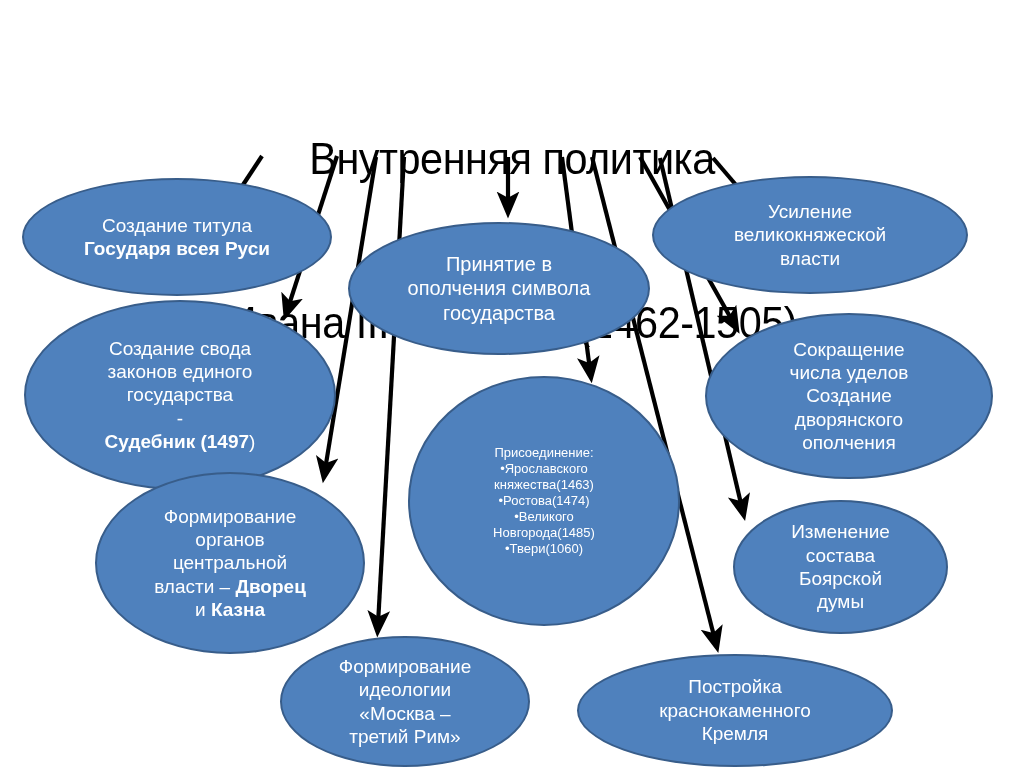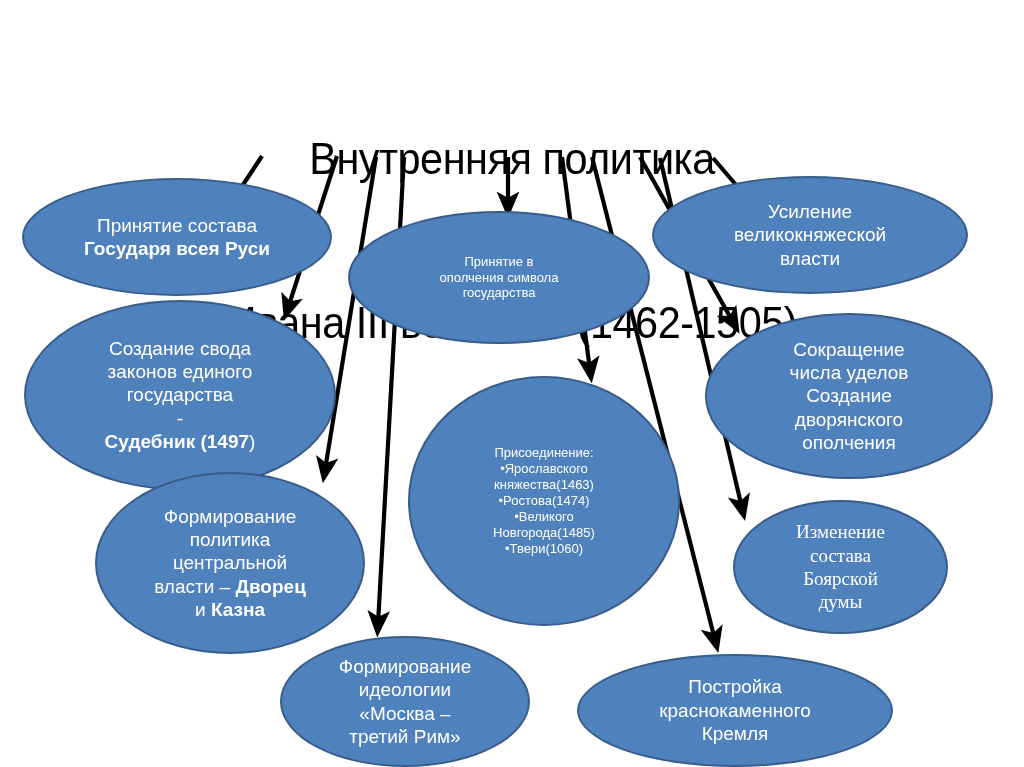--- a/index.html
+++ b/index.html
@@ -65,27 +65,27 @@
     width: 100%;
     display: block;
     white-space: pre-line;
   }
   .oval b { font-weight: bold; }
 
   
   #oval-title-acceptance   { left: 22px;  top: 178px; width: 310px; height: 118px; font-size: 19px; }
   #oval-law-code           { left: 24px;  top: 300px; width: 312px; height: 190px; font-size: 19px; }
   #oval-central-organs     { left: 95px;  top: 472px; width: 270px; height: 182px; font-size: 19px; }
-  #oval-double-eagle       { left: 348px; top: 211px; width: 302px; height: 133px; font-size: 13px; }
+  #oval-double-eagle       { left: 348px; top: 222px; width: 302px; height: 133px; font-size: 20px; }
   #oval-annexation         { left: 408px; top: 376px; width: 272px; height: 250px; font-size: 13px; }
   #oval-ideology           { left: 280px; top: 636px; width: 250px; height: 131px; font-size: 19px; }
   #oval-kremlin            { left: 577px; top: 654px; width: 316px; height: 113px; font-size: 19px; }
   #oval-grand-power        { left: 652px; top: 176px; width: 316px; height: 118px; font-size: 19px; }
   #oval-appanages          { left: 705px; top: 313px; width: 288px; height: 166px; font-size: 19px; justify-content: flex-end; }
-  #oval-boyar-duma         { left: 733px; top: 500px; width: 215px; height: 134px; font-size: 19px; font-family: Liberation Serif, serif; }
+  #oval-boyar-duma         { left: 733px; top: 500px; width: 215px; height: 134px; font-size: 19px; }
 </style>
 </head>
 <body>
 
 <div id="slide">
 
   <div id="title-block">
     <span id="title-line-1">Внутренняя политика</span>
     <span id="title-line-2">Ивана III великого (1462-1505)</span>
   </div>
@@ -104,29 +104,29 @@
         <line x1="508" y1="157" x2="508" y2="205"></line>
         <line x1="562" y1="157" x2="590" y2="370"></line>
         <line x1="592" y1="157" x2="715" y2="640"></line>
         <line x1="640" y1="157" x2="733" y2="322"></line>
         <line x1="660" y1="158" x2="742" y2="508"></line>
         <line x1="713" y1="158" x2="748" y2="199"></line>
       </g>
   </svg>
 
   <div class="oval" id="oval-title-acceptance">
-    <span class="txt"><span>Принятие состава</span><br><b>Государя всея Руси</b></span>
+    <span class="txt"><span>Создание титула</span><br><b>Государя всея Руси</b></span>
   </div>
 
   <div class="oval" id="oval-law-code">
     <span class="txt"><span>Создание свода</span><br><span>законов единого</span><br><span>государства</span><br><span>-</span><br><b>Судебник (1497</b><span>)</span></span>
   </div>
 
   <div class="oval" id="oval-central-organs">
-    <span class="txt"><span>Формирование</span><br><span>политика</span><br><span>центральной</span><br><span>власти – </span><b>Дворец</b><br><span>и </span><b>Казна</b></span>
+    <span class="txt"><span>Формирование</span><br><span>органов</span><br><span>центральной</span><br><span>власти – </span><b>Дворец</b><br><span>и </span><b>Казна</b></span>
   </div>
 
   <div class="oval" id="oval-double-eagle">
     <span class="txt"><span>Принятие в</span><br><span>ополчения символа</span><br><span>государства</span><br></span>
   </div>
 
   <div class="oval" id="oval-annexation">
     <span class="txt"><span>Присоединение:</span><br><span>•Ярославского</span><br><span>княжества(1463)</span><br><span>•Ростова(1474)</span><br><span>•Великого</span><br><span>Новгорода(1485)</span><br><span>•Твери(1060)</span></span>
   </div>
 

